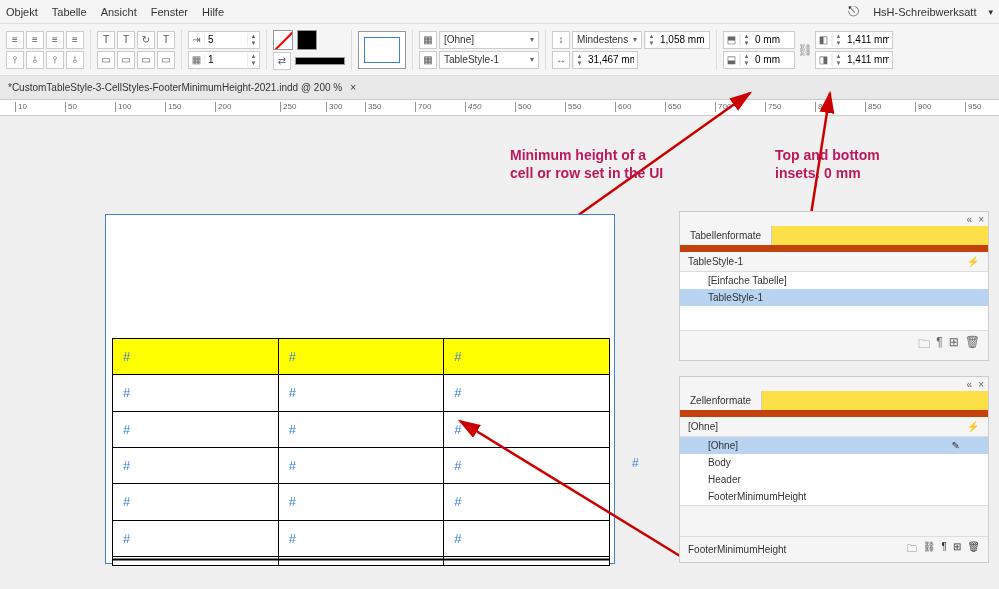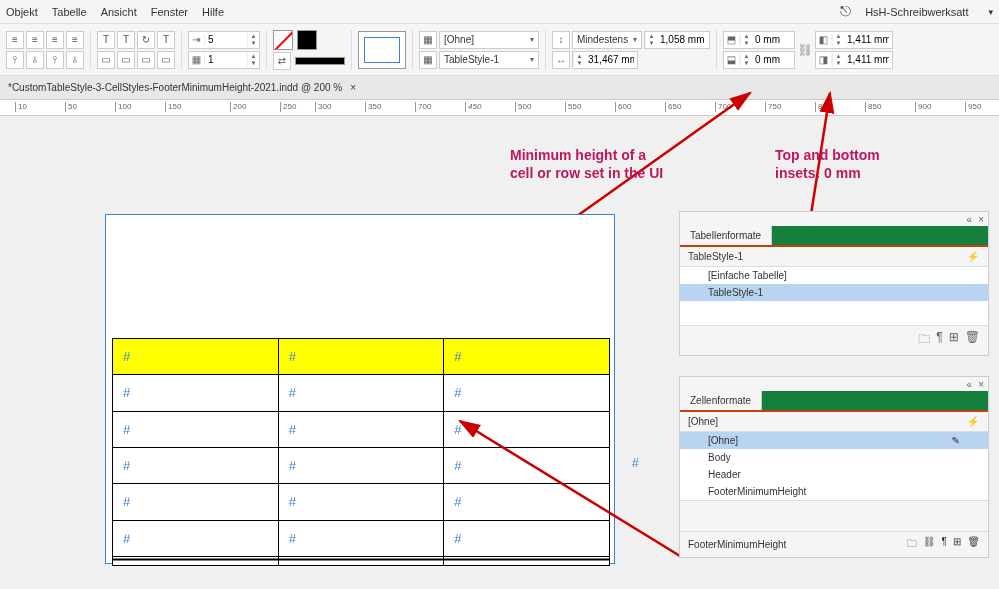--- a/index.html
+++ b/index.html
@@ -1,20 +1,20 @@
 <!DOCTYPE html>
 <html><head>
 <meta charset="utf-8">
 <style>
 *{box-sizing:border-box;margin:0;padding:0}
 body{font-family:"Segoe UI",Tahoma,sans-serif;font-size:11px;background:#f0f0f0;color:#333;width:999px;height:589px;overflow:hidden;position:relative}
 .menubar{height:24px;background:#f5f5f5;display:flex;align-items:center;padding:0 6px;gap:14px;border-bottom:1px solid #e0e0e0}
 .menubar span{cursor:default}
 .share-icon{margin-left:auto;font-size:14px}
-.workspace{display:flex;align-items:center;gap:20px}
+.workspace{display:flex;align-items:center;gap:12px}
 .workspace .chev{font-size:9px}
 .toolbar{background:#f5f5f5;padding:3px 6px;display:flex;align-items:center;gap:3px;border-bottom:1px solid #ddd;height:52px}
 .tgroup{display:flex;flex-direction:column;gap:2px}
 .trow{display:flex;align-items:center;gap:2px}
 .tbtn{width:18px;height:18px;border:1px solid #ccc;background:#fff;display:flex;align-items:center;justify-content:center;font-size:10px;color:#555}
 .sep{width:1px;height:40px;background:#ddd;margin:0 3px}
 .num-input{height:18px;border:1px solid #ccc;background:#fff;display:flex;align-items:center}
 .num-input .lbl{width:16px;text-align:center;color:#666;font-size:10px;border-right:1px solid #eee}
 .num-input input{border:0;width:42px;padding:0 3px;font-size:10px;height:16px;outline:none}
 .num-input .arr{width:12px;display:flex;flex-direction:column;font-size:6px;line-height:7px;color:#666;border-left:1px solid #eee}
@@ -38,21 +38,21 @@
 .annot{position:absolute;color:#be185d;font-weight:bold;font-size:14px;line-height:1.3}
 .arrow{position:absolute;pointer-events:none}
 .page{position:absolute;background:#fff;border:1px solid #3b82d6}
 .tbl{position:absolute;left:112px;top:222px;width:498px;height:228px;border-collapse:collapse}
 .tbl td{border:1px solid #000;padding:4px 10px;color:#3b82d6;font-size:13px;height:24px}
 .tbl .hdr td{background:#ffff00}
 .tbl .ftr td{height:6px;padding:0;background:linear-gradient(#fff,#fff 30%,#000 30%,#000 50%,#fff 50%)}
 .overflow-mark{position:absolute;color:#3b82d6;font-size:12px}
 .panel{position:absolute;right:10px;width:310px;background:#f5f5f5;border:1px solid #ccc;font-size:10px}
 .panel-ctrl{height:14px;display:flex;justify-content:flex-end;align-items:center;gap:6px;padding:0 4px;color:#666;font-size:10px}
-.panel-tabs{display:flex;border-bottom:2px solid #c2410c;background:#15803d}
+.panel-tabs{display:flex;border-bottom:7px solid #c2410c;background:#fde047}
 .ptab{padding:4px 10px;background:#f5f5f5;border-right:1px solid #ccc}
 .panel-row{padding:4px 8px;display:flex;align-items:center;justify-content:space-between}
 .panel-list{background:#fff;border-top:1px solid #ddd;border-bottom:1px solid #ddd;min-height:60px}
 .plist-item{padding:3px 28px;font-size:10px}
 .plist-item.sel{background:#b8d4f0}
 .panel-foot{display:flex;justify-content:flex-end;gap:6px;padding:4px 8px;color:#666}
 .panel-foot span{cursor:pointer;font-size:12px}
 </style>
 </head>
 <body>
@@ -221,23 +221,23 @@
 <div class="doctab">
   <span>*CustomTableStyle-3-CellStyles-FooterMinimumHeight-2021.indd @ 200 %</span>
     <span class="x">×</span>
 </div>
 
 <div class="ruler" id="ruler">
     <div class="tick" style="left: 15px;">10</div>
     <div class="tick" style="left: 65px;">50</div>
     <div class="tick" style="left: 115px;">100</div>
     <div class="tick" style="left: 165px;">150</div>
-    <div class="tick" style="left: 230px;">200</div>
+    <div class="tick" style="left: 215px;">200</div>
     <div class="tick" style="left: 265px; margin-left: 15px;">250</div>
-    <div class="tick" style="left: 315px;">300</div>
+    <div class="tick" style="left: 326px;">300</div>
     <div class="tick" style="left: 365px;">350</div>
     <div class="tick" style="left: 415px;">700</div>
     <div class="tick" style="left: 465px; font-style: italic;">450</div>
     <div class="tick" style="left: 515px;">500</div>
     <div class="tick" style="left: 565px;">550</div>
     <div class="tick" style="left: 615px;">600</div>
     <div class="tick" style="left: 665px;">650</div>
     <div class="tick" style="left: 715px;">700</div>
     <div class="tick" style="left: 765px;">750</div>
     <div class="tick" style="left: 815px;">800</div>

